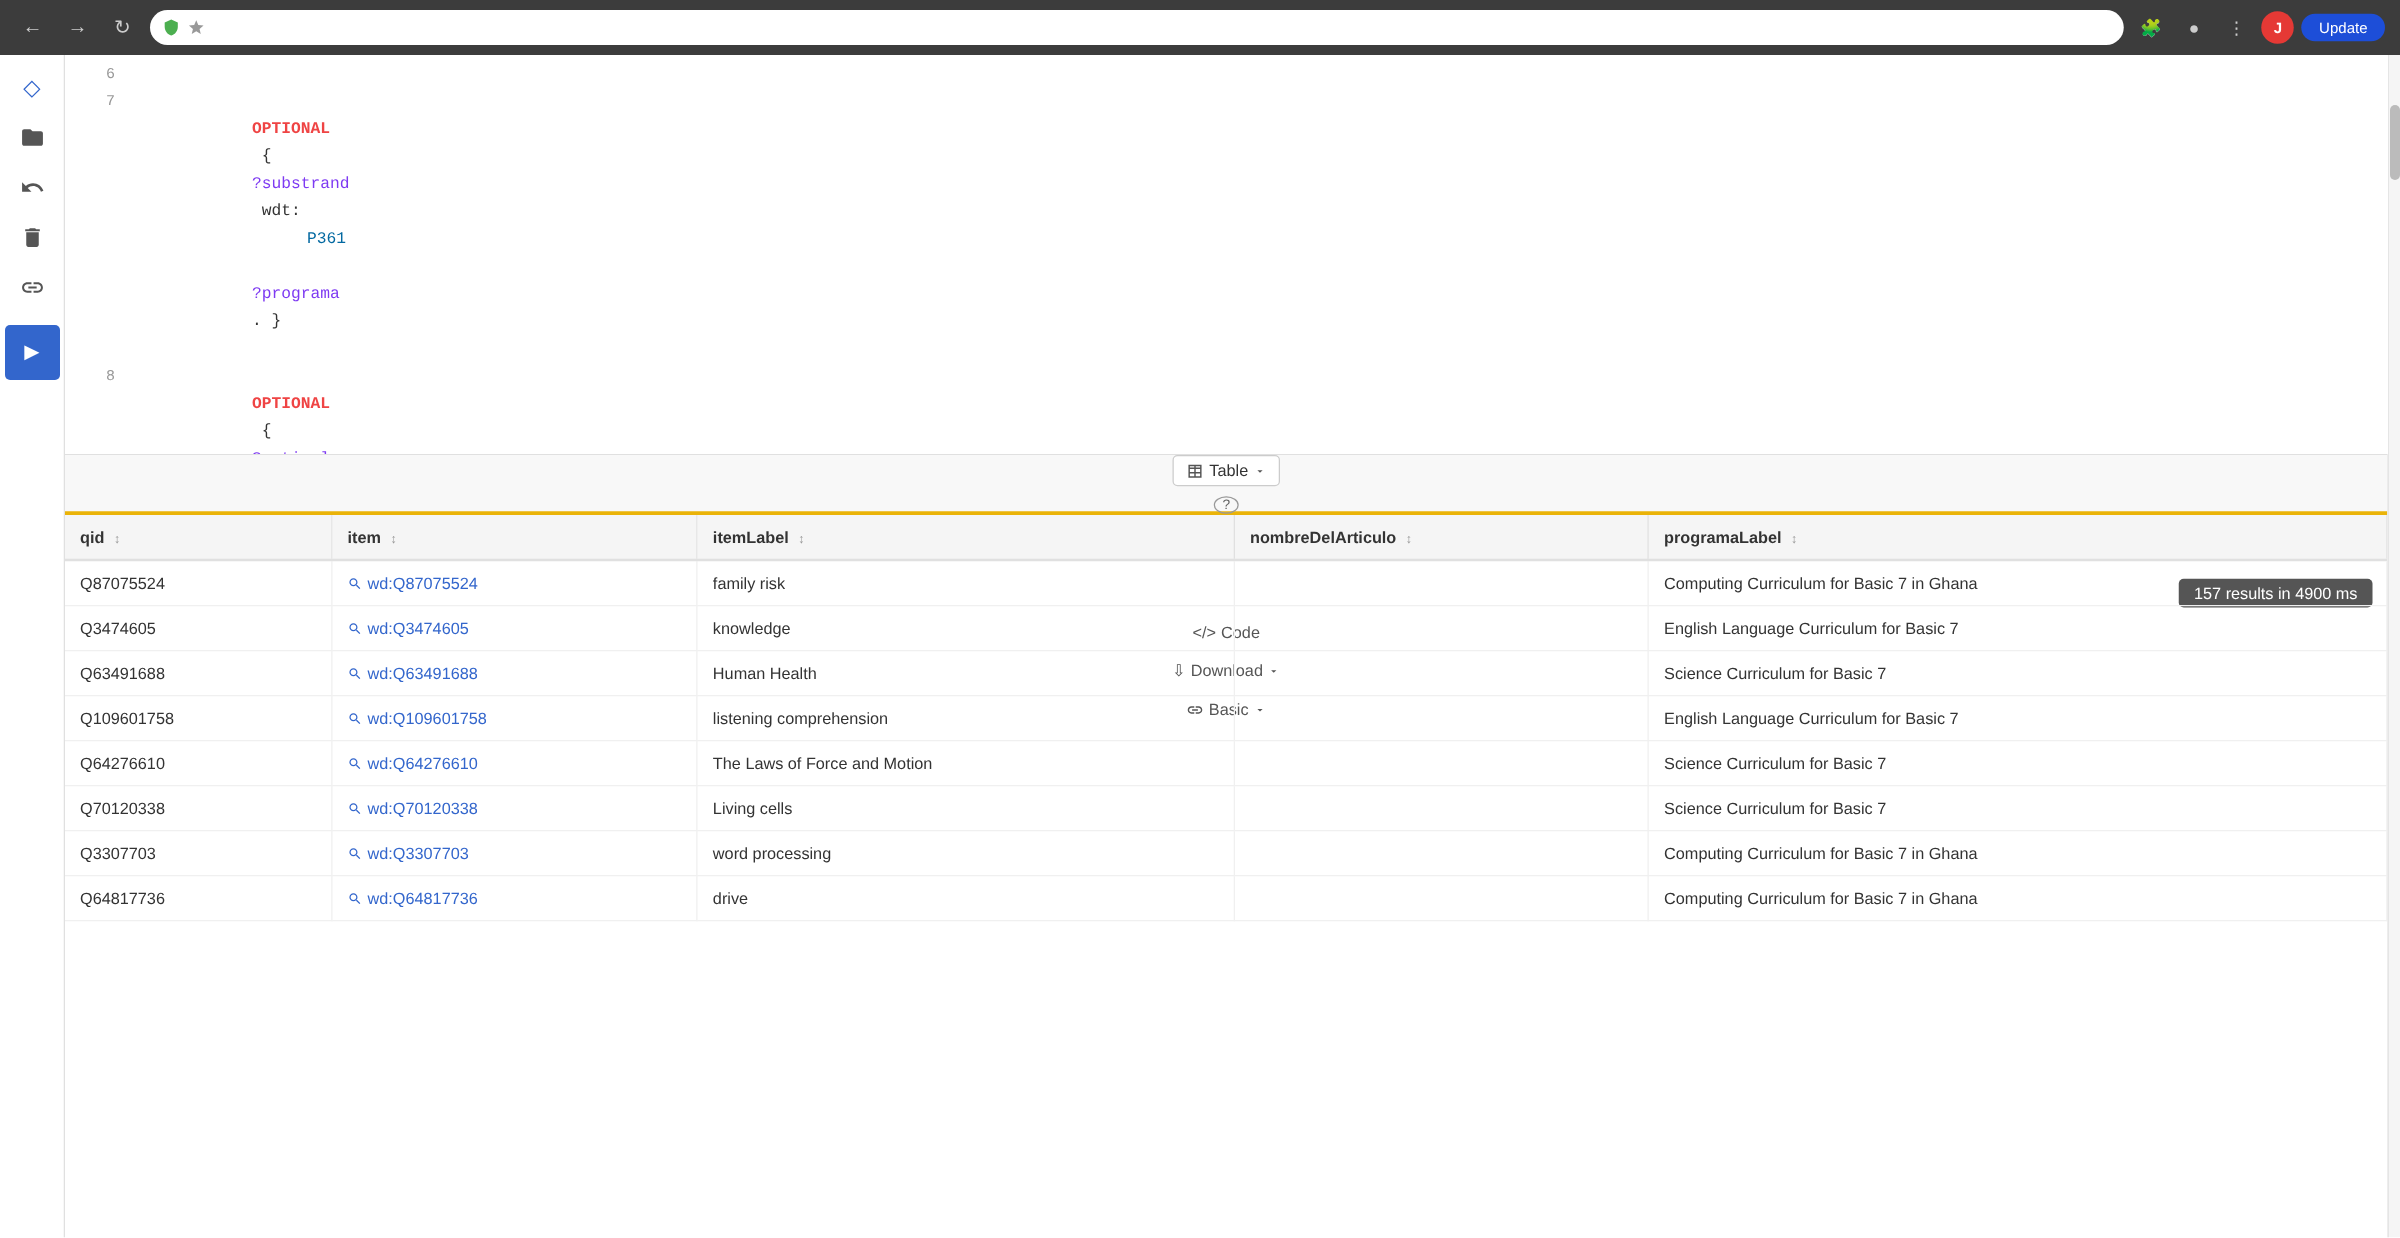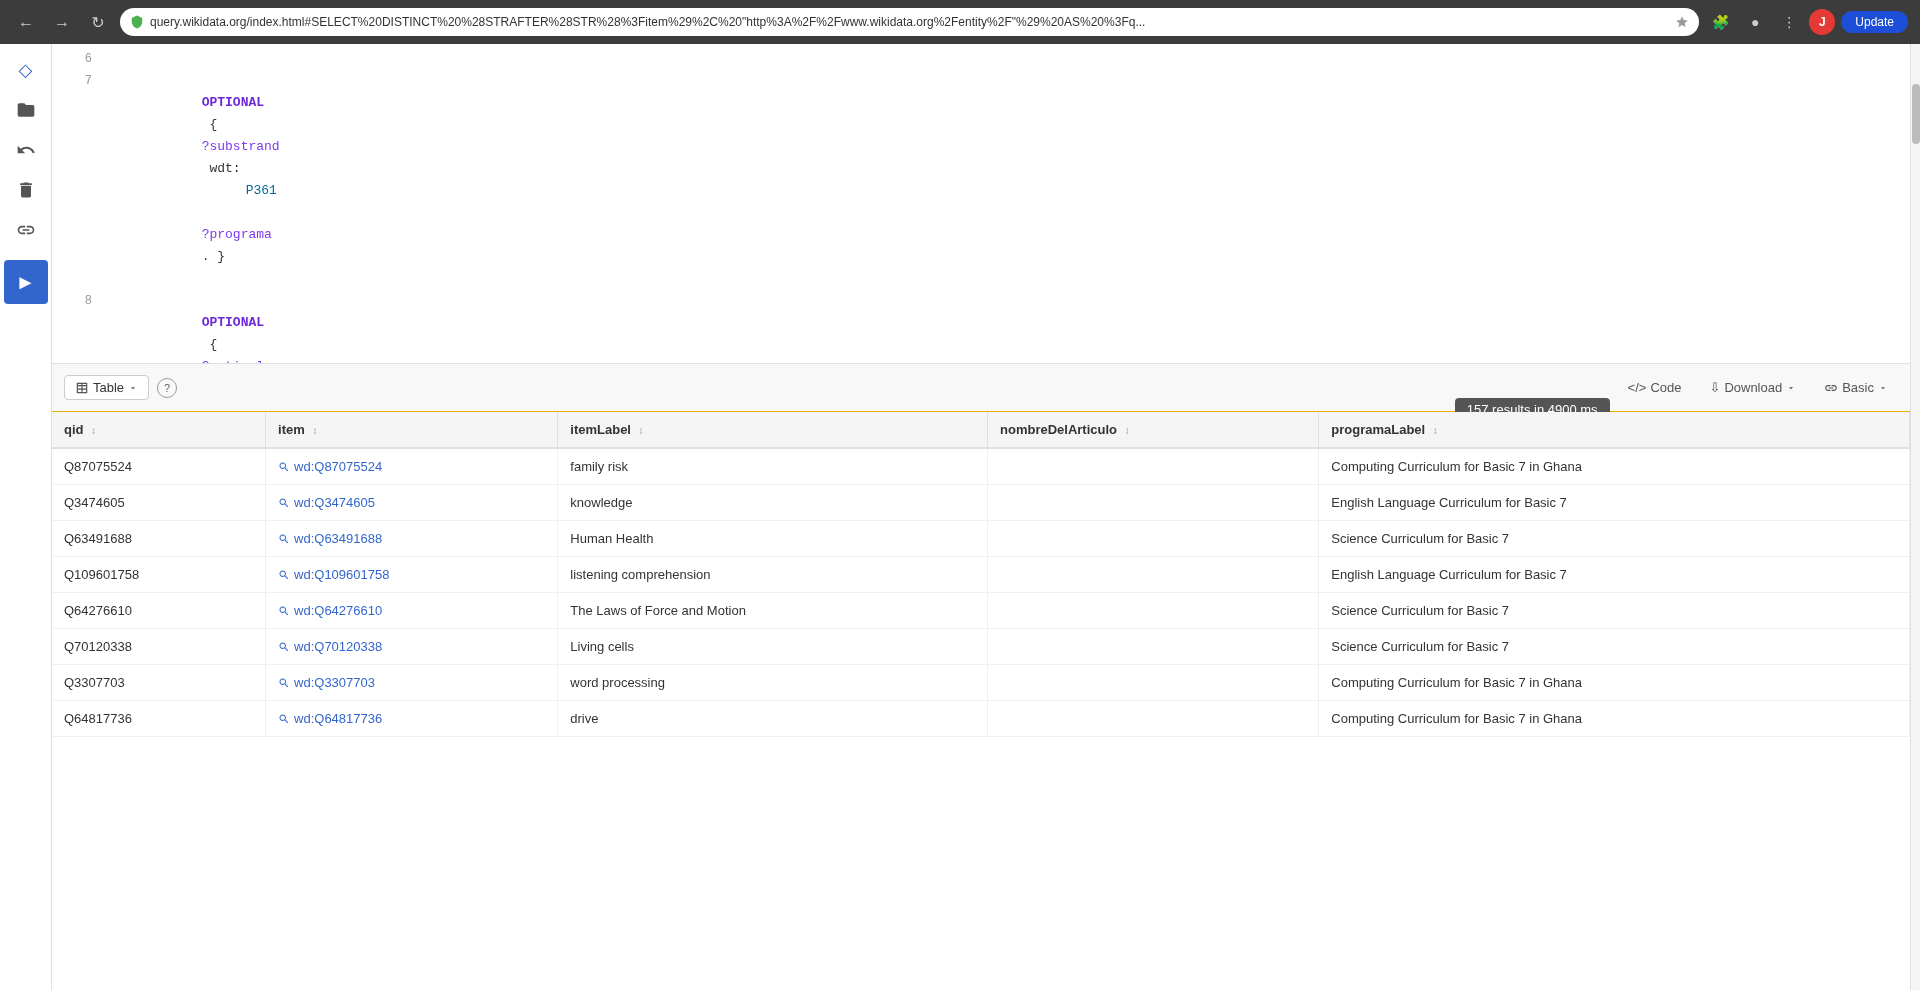--- a/index.html
+++ b/index.html
@@ -154,39 +154,40 @@
       margin-right: 16px;
       flex-shrink: 0;
       user-select: none;
       font-size: 12px;
     }
     .line-content {
       flex: 1;
       white-space: pre;
       color: #333;
     }
-    .kw-optional { color: #6d28d9; font-weight: bold; }
+    .kw-optional { color: #ef4444; font-weight: bold; }
     .var { color: #7e3af2; }
     .prop { color: #0369a1; padding-left: 44px; }
     @keyframes blink { 0%,100%{opacity:1} 50%{opacity:0} }
 
     
     .code-editor::-webkit-scrollbar { width: 8px; }
     .code-editor::-webkit-scrollbar-thumb { background: #ccc; border-radius: 4px; }
 
     
     .results-toolbar {
       background: #f8f8f8;
-      border-bottom: 1px solid #eab308;
+      border-bottom: 3px solid #eab308;
       height: 48px;
       display: flex;
       align-items: center;
       padding: 0 12px;
       gap: 8px;
       flex-shrink: 0;
+      flex-direction: column;
     }
     .table-btn {
       display: flex;
       align-items: center;
       gap: 4px;
       padding: 4px 10px;
       background: #fff;
       border: 1px solid #ccc;
       border-radius: 4px;
       cursor: pointer;
@@ -293,21 +294,20 @@
 <body>
 
 <div class="browser-chrome">
   <button class="browser-nav-btn">←</button>
   <button class="browser-nav-btn">→</button>
   <button class="browser-nav-btn">↻</button>
   <div class="browser-address-bar">
     <svg width="14" height="14" viewBox="0 0 24 24" fill="#4caf50">
         <path d="M12 1L3 5v6c0 5.55 3.84 10.74 9 12 5.16-1.26 9-6.45 9-12V5l-9-4z"></path>
       </svg>
-    <span class="browser-address-text">query.wikidata.org/index.html#SELECT%20DISTINCT%20%28STRAFTER%28STR%28%3Fitem%29%2C%20"http%3A%2F%2Fwww.wikidata.org%2Fentity%2F"%29%20AS%20%3Fq...</span>
     <svg width="14" height="14" viewBox="0 0 24 24" fill="#999">
         <path d="M12 17.27L18.18 21l-1.64-7.03L22 9.24l-7.19-.61L12 2 9.19 8.63 2 9.24l5.46 4.73L5.82 21z"></path>
       </svg>
   </div>
   <div class="browser-actions">
     <button class="browser-icon-btn">🧩</button>
     <button class="browser-icon-btn">●</button>
     <button class="browser-icon-btn">⋮</button>
     <div class="avatar">J</div>
     <button class="update-btn">Update</button>

